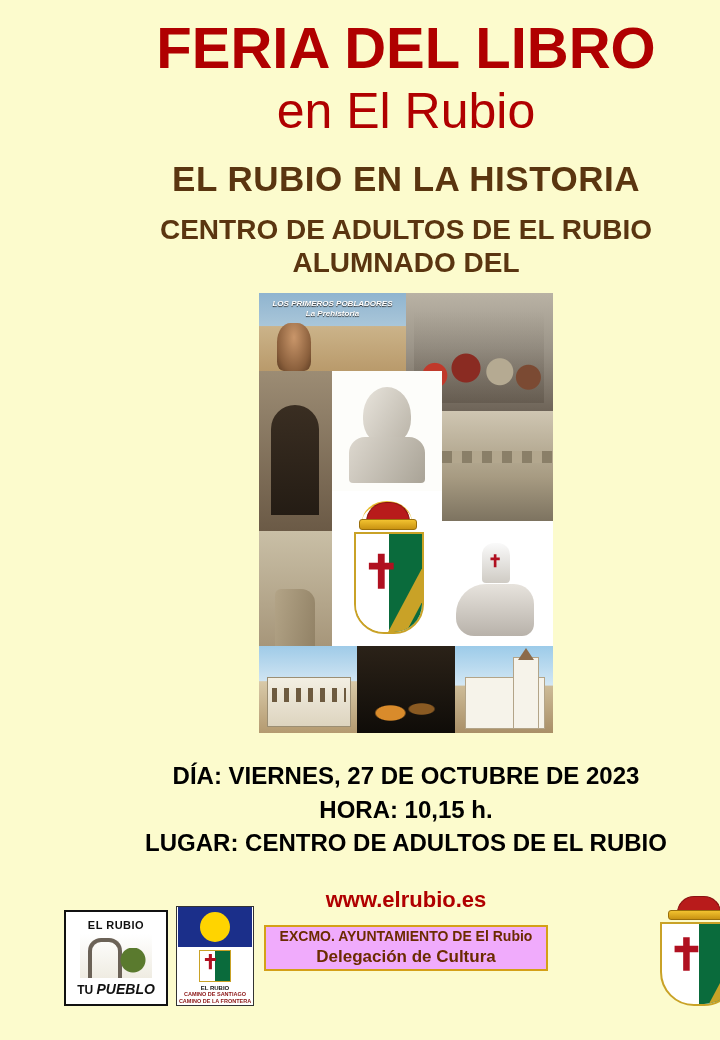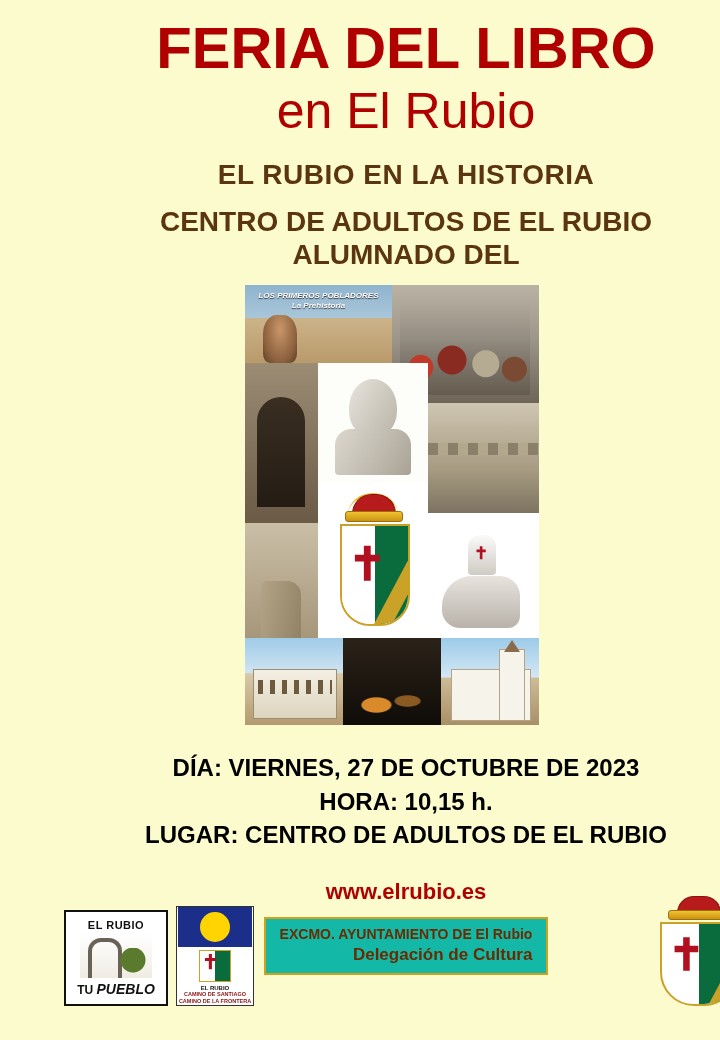--- a/index.html
+++ b/index.html
@@ -36,41 +36,40 @@
   }
   .title-sub {
     font-size: 50px;
     font-weight: normal;
     color: #b00000;
     margin-top: 6px;
     line-height: 1.05;
     text-align: center;
   }
   .title-hist {
-    font-size: 28px;
+    font-size: 35px;
     font-weight: bold;
     color: #5a3510;
     margin-top: 22px;
     text-align: center;
     letter-spacing: 0.5px;
   }
   .alumnado {
     font-size: 28px;
     font-weight: bold;
     color: #5a3510;
     margin-top: 14px;
     text-align: center;
     line-height: 1.18;
   }
   .collage {
     margin-top: 14px;
     width: 294px;
     height: 440px;
     position: relative;
-    padding-left: 28px;
   }
   .cell {
     position: absolute;
     overflow: hidden;
   }
   
   .c-prehist {
     left: 0; top: 0; width: 147px; height: 78px;
     background: linear-gradient(#8fb4cf 0%, #a9c6d9 42%, #cbb389 43%, #b99a6b 100%);
   }
@@ -269,23 +268,23 @@
   .web {
     margin-top: 28px;
     color: #b00000;
     font-size: 22px;
     font-weight: bold;
     text-align: center;
   }
   .ayto {
     margin-top: 12px;
     border: 2px solid #d4a017;
-    background: #14b8a6;
-    padding: 6px 14px;
-    text-align: right;
+    background: #f0abfc;
+    padding: 0 14px;
+    text-align: center;
     color: #6b2b00;
     font-size: 14px;
     font-weight: bold;
     line-height: 1.35;
   }
   .ayto .l2 { font-size: 17px; }
 
   
   .logo-elrubio {
     position: absolute; left: 18px; bottom: 34px;

